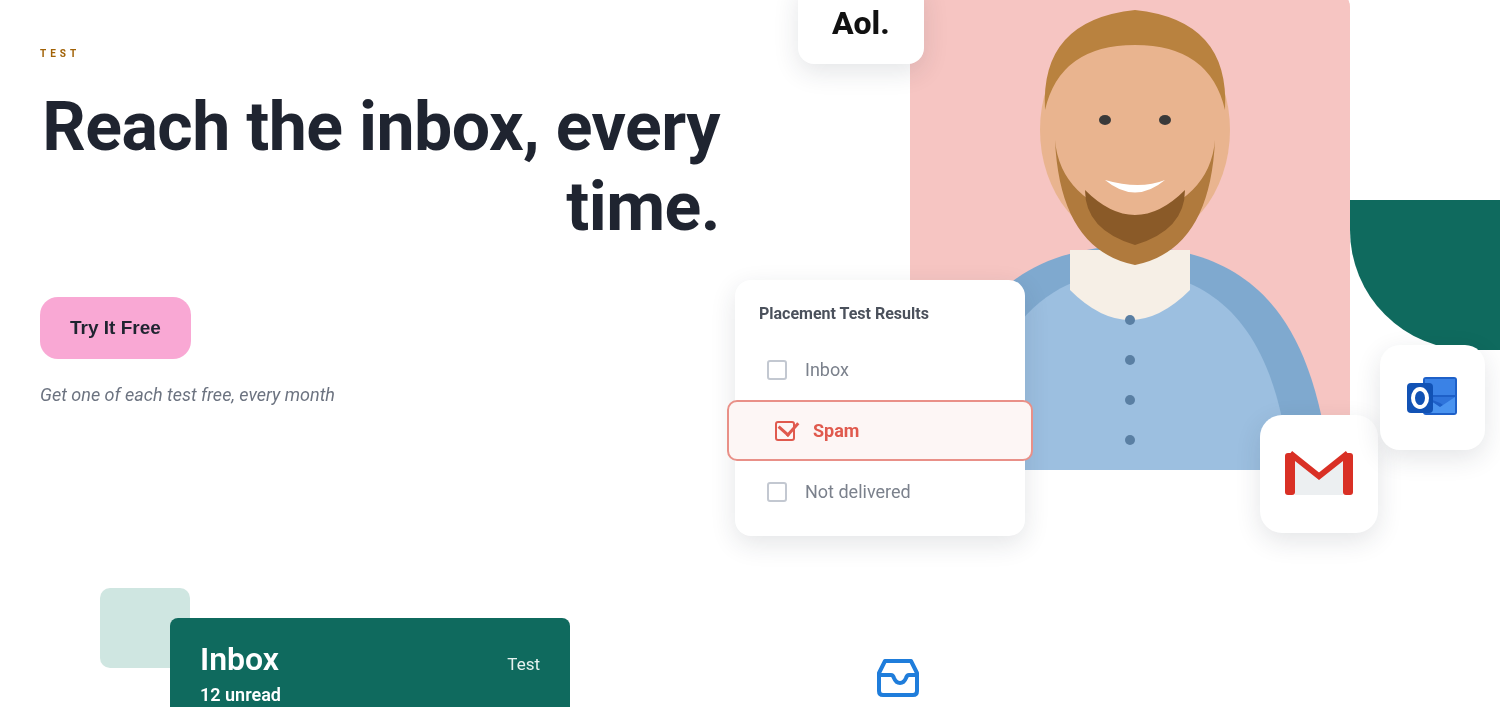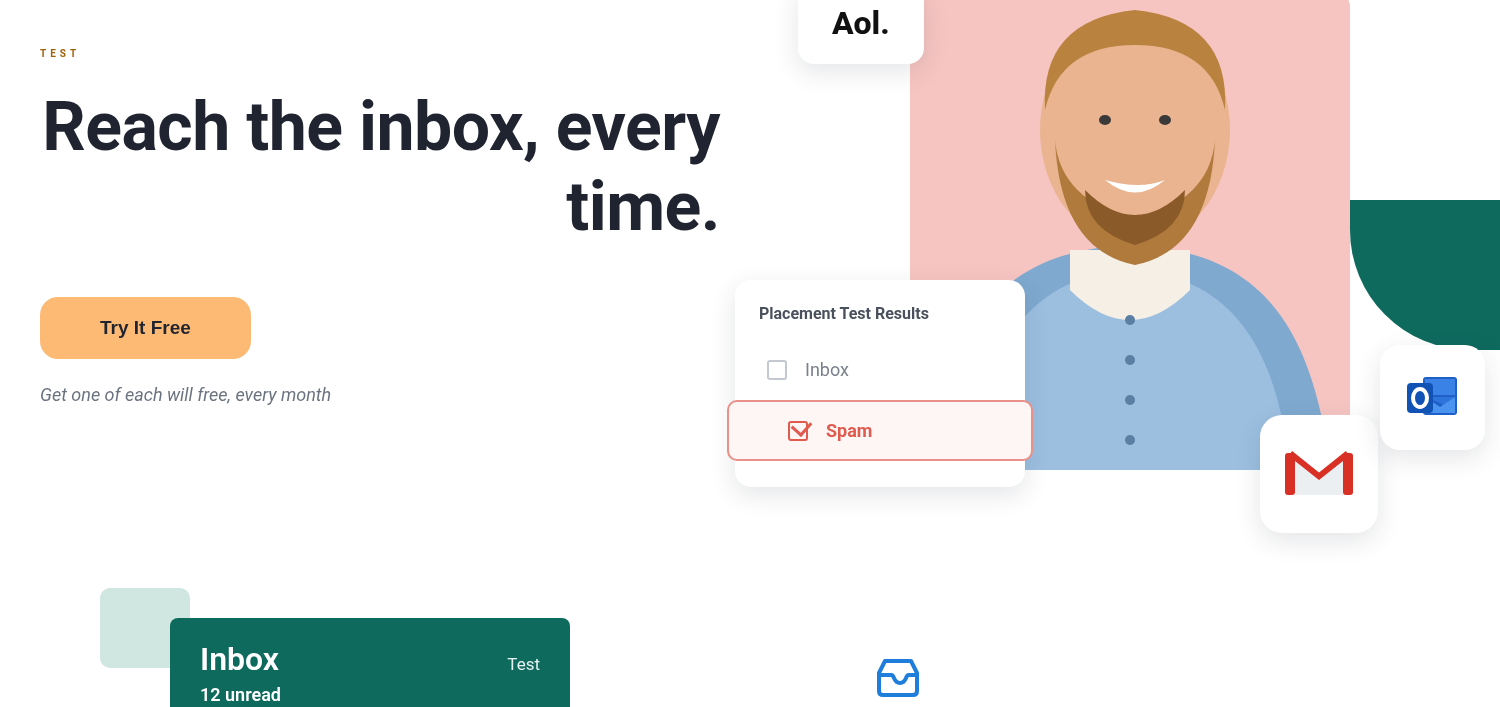--- a/index.html
+++ b/index.html
@@ -36,25 +36,25 @@
   }
   .subcopy {
     font-size: 21px;
     line-height: 1.55;
     color: #3c4350;
     max-width: 670px;
     margin-bottom: 60px;
   }
   .cta-btn {
     display: inline-block;
-    background: #fdba74;
+    background: #f9a8d4;
     color: #1f2430;
     font-weight: 700;
     font-size: 19px;
-    padding: 20px 60px;
+    padding: 20px 30px;
     border: none;
     border-radius: 18px;
     cursor: pointer;
     margin-bottom: 25px;
   }
   .cta-sub {
     font-size: 18px;
     font-style: italic;
     color: #6c7380;
   }
@@ -174,21 +174,21 @@
     border-radius: 3px;
     flex-shrink: 0;
   }
   .placement-row.selected {
     color: #e05a4e;
     font-weight: 700;
     border: 2px solid #e99088;
     background: #fdf6f5;
     border-radius: 10px;
     margin: 6px -32px;
-    padding: 18px 59px;
+    padding: 18px 46px;
     position: relative;
   }
   .placement-row.selected .checkbox {
     border-color: #e05a4e;
     position: relative;
   }
   .placement-row.selected .checkbox::after {
     content: "";
     position: absolute;
     left: 3px; top: -4px;
@@ -225,21 +225,21 @@
     top: 657px;
   }
 </style>
 </head>
 <body>
 
 <div class="left-col">
   <div class="eyebrow">TEST</div>
   <h1 class="headline">Reach the inbox, every time.</h1>
   <button class="cta-btn">Try It Free</button>
-  <div class="cta-sub">Get one of each will free, every month</div>
+  <div class="cta-sub">Get one of each test free, every month</div>
 </div>
 
 <div class="inbox-stack">
   <div class="inbox-back"></div>
   <div class="inbox-card">
     <div class="inbox-card-top">
       <div class="inbox-title">Inbox</div>
       <div class="inbox-edit">Test</div>
     </div>
     <div class="inbox-unread">12 unread</div>
@@ -287,20 +287,24 @@
     <div class="placement-row">
       <span class="checkbox"></span>
       <span>Inbox</span>
     </div>
 
     <div class="placement-row selected">
       <span class="checkbox"></span>
       <span>Spam</span>
     </div>
 
+    <div class="placement-row">
+      <span class="checkbox"></span>
+      <span>Not delivered</span>
+    </div>
   </div>
 
   <div class="pill gmail-pill">
     <svg width="72" height="54" viewBox="0 0 72 54">
       <path d="M6 8 L36 32 L66 8" fill="none" stroke="#d93025" stroke-width="10" stroke-linejoin="round"></path>
       <rect x="2" y="6" width="10" height="42" rx="3" fill="#d93025"></rect>
       <rect x="60" y="6" width="10" height="42" rx="3" fill="#d93025"></rect>
       <path d="M12 48 L12 14 L36 33 L60 14 L60 48 Z" fill="#eceff1"></path>
     </svg>
   </div>

